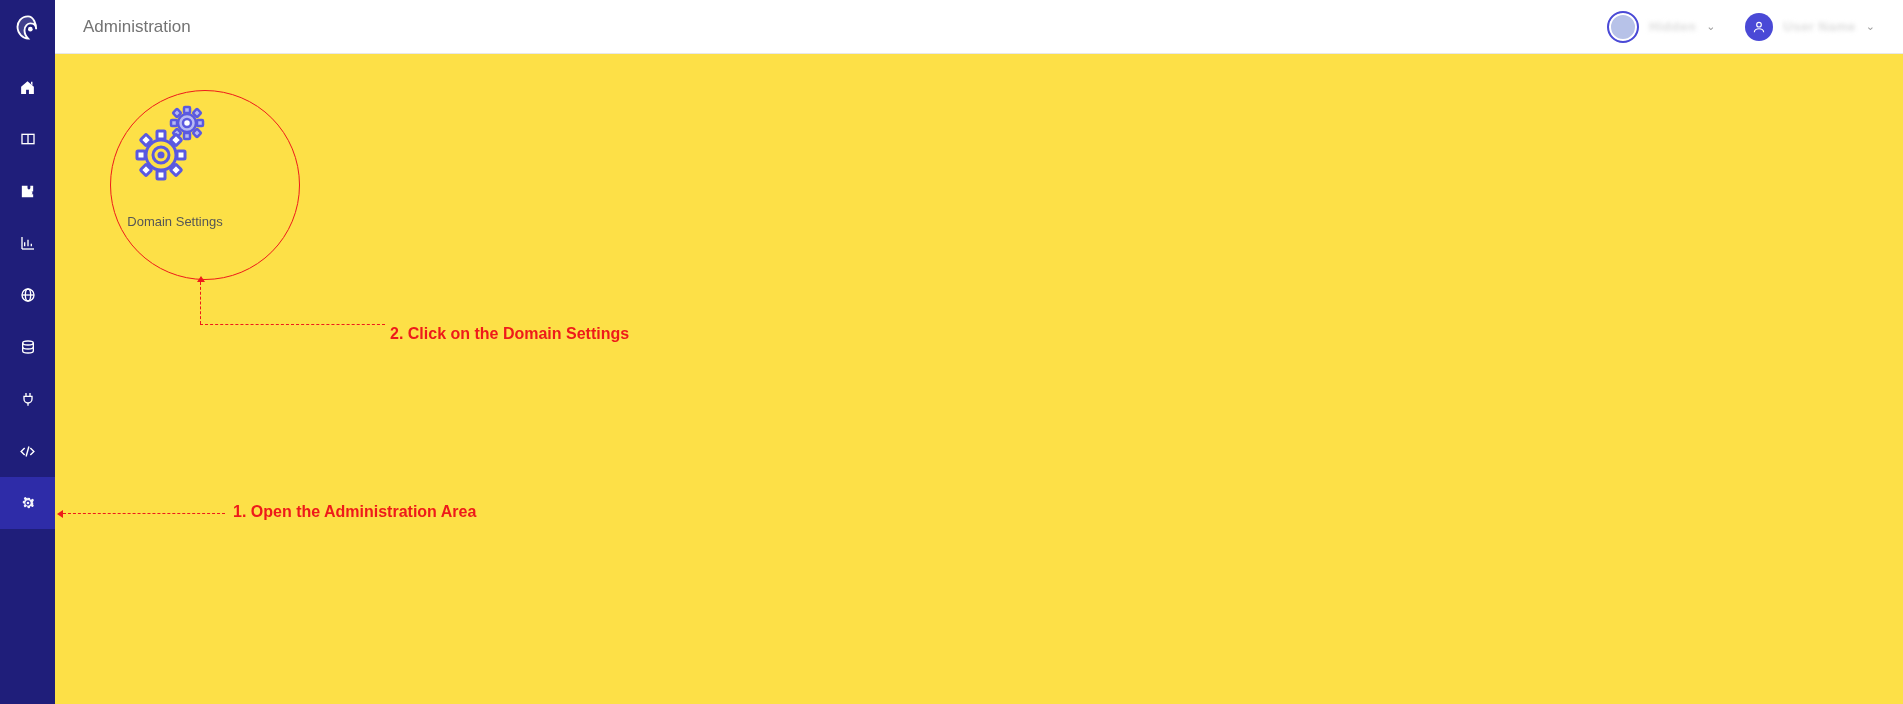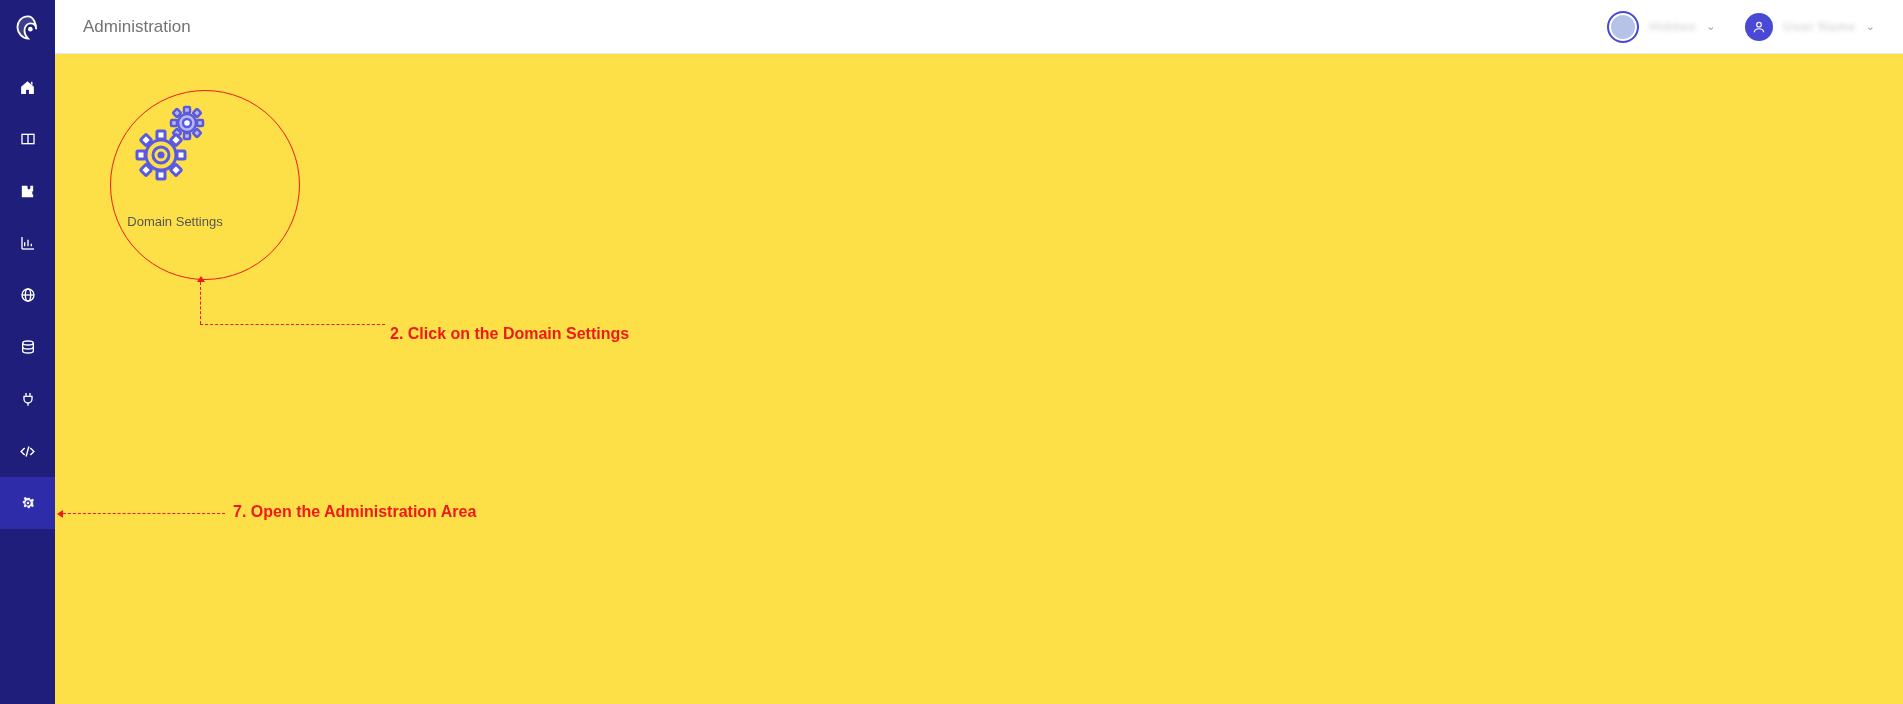--- a/index.html
+++ b/index.html
@@ -298,16 +298,16 @@
 
     </div>
 
     <div class="annotation-circle" style="left:55px; top:36px; width:190px; height:190px;"></div>
 
     <div class="dashed-v arrow-up" style="left:145px; top:228px; height:42px;"></div>
     <div class="dashed-h" style="left:145px; top:270px; width:185px;"></div>
     <div class="annotation-text" style="left:335px; top:243px;margin-top:28px;">2. Click on the Domain Settings</div>
 
     <div class="dashed-h arrow-left" style="left:8px; top:459px; width:162px;"></div>
-    <div class="annotation-text" style="left:178px; top:449px;">7. Open the Administration Area</div>
+    <div class="annotation-text" style="left:178px; top:449px;">1. Open the Administration Area</div>
   </div>
 
 </div>
 
 </body></html>

